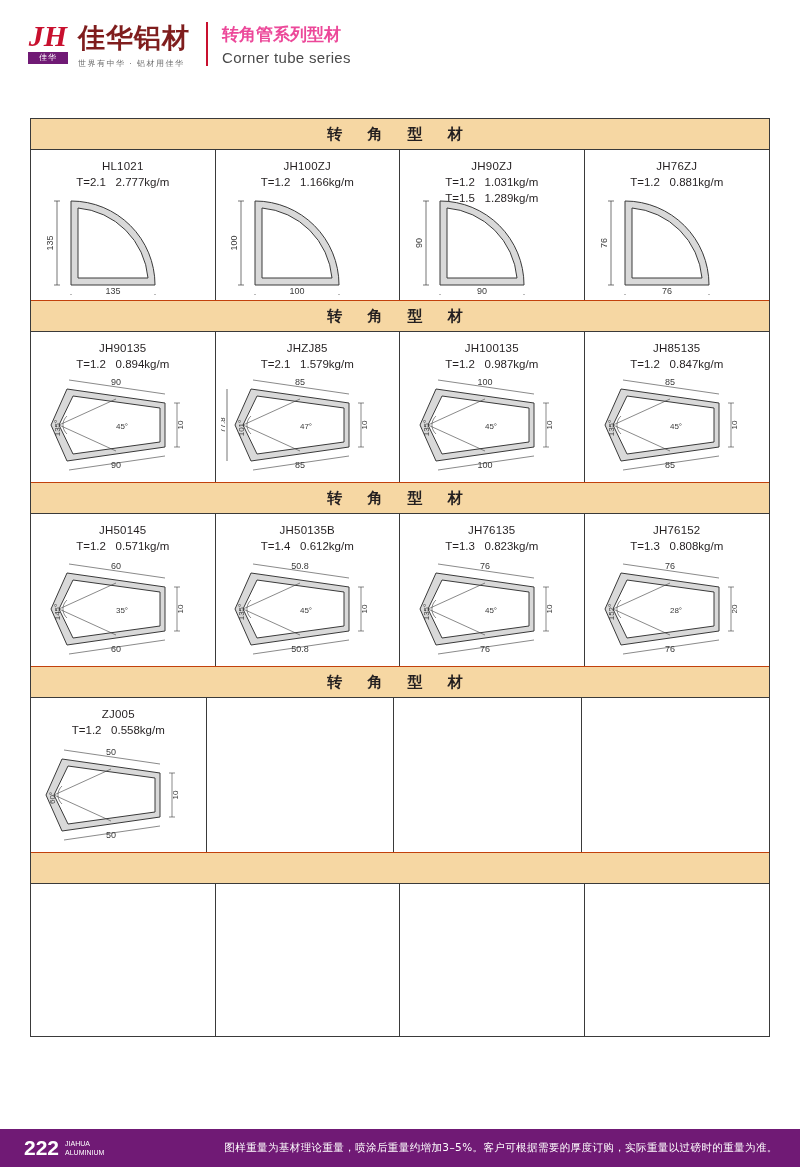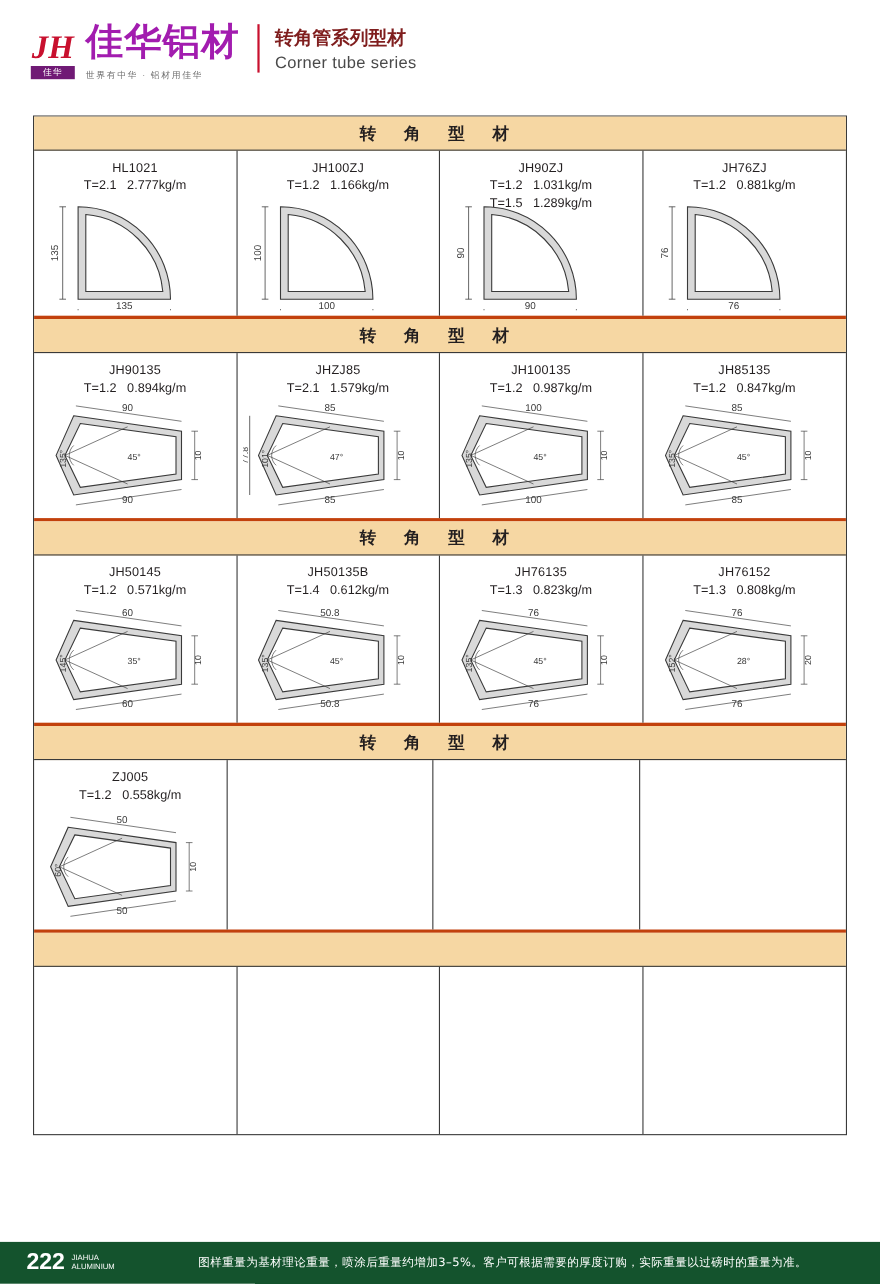--- a/index.html
+++ b/index.html
@@ -10,71 +10,71 @@
     color:#231f20;
     position:relative;
     overflow:hidden;
   }
   
   .header{
     position:absolute;left:0;top:0;width:800px;height:88px;
     display:flex;align-items:center;
   }
   .logo-wrap{
-    display:flex;align-items:flex-end;margin-left:26px;
+    display:flex;align-items:flex-start;margin-left:26px;
   }
   .logo-mark{
     width:44px;height:46px;position:relative;
   }
   .logo-mark .jh{
     position:absolute;left:0;top:0;width:44px;height:32px;
     color:#c8102e;font-size:30px;font-weight:bold;font-style:italic;
     font-family:"Liberation Serif", serif;line-height:32px;text-align:center;
   }
   .logo-mark .jh-sub{
     position:absolute;left:2px;top:32px;width:40px;height:12px;
     background:#701a75;color:#fff;font-size:8px;line-height:12px;text-align:center;
     letter-spacing:1px;
   }
   .logo-cn{
     margin-left:8px;
   }
   .logo-cn .big{
-    font-size:34px;font-weight:bold;letter-spacing:1px;color:#a21caf;
+    font-size:27px;font-weight:bold;letter-spacing:1px;color:#7f1d1d;
     font-family:"DejaVu Sans", sans-serif;
   }
   .logo-cn .small{
     font-size:8px;color:#6f6f6f;letter-spacing:1.5px;margin-top:2px;
   }
   .hdr-div{
     width:2px;height:44px;background:#c8102e;margin:0 14px 0 16px;
   }
   .hdr-titles .t-cn{
-    font-size:17px;font-weight:bold;color:#7f1d1d;
+    font-size:17px;font-weight:bold;color:#ec4899;
     font-family:"DejaVu Sans", sans-serif;
   }
   .hdr-titles .t-en{
     font-size:15px;color:#4a4a4a;margin-top:3px;letter-spacing:.3px;
   }
 
   
   .sheet{
-    position:absolute;left:30px;top:105px;width:740px;
+    position:absolute;left:30px;top:118px;width:740px;
     border:1px solid #3a3a3a;
     box-sizing:border-box;
   }
   .band{
     height:30px;background:#f6d7a3;border-bottom:1px solid #3a3a3a;
     display:flex;align-items:center;justify-content:center;
     font-size:15px;font-weight:bold;letter-spacing:10px;
     font-family:"DejaVu Sans", sans-serif;color:#231f20;
   }
   .band.blank{letter-spacing:0;}
   .row{
-    display:flex;border-bottom:3px solid #c2410c;
+    display:flex;border-bottom:1px solid #c2410c;
   }
   .row:last-child{border-bottom:none;}
   .cell{
     width:184.5px;border-right:1px solid #3a3a3a;
     box-sizing:border-box;position:relative;
     padding-top:8px;
   }
   .cell:last-child{border-right:none;}
   .r1{height:150px;}
   .r2{height:150px;}
@@ -87,31 +87,31 @@
   .lbl .code{letter-spacing:.2px;}
   .lbl .spec{white-space:pre;}
   .fig{
     position:absolute;left:0;right:0;bottom:4px;height:105px;
   }
   .fig svg{display:block;margin:0 auto;}
 
   
   .footer{
     position:absolute;left:0;bottom:0;width:800px;height:38px;
-    background:#14532d;display:flex;align-items:center;
+    background:#701a75;display:flex;align-items:center;
   }
   .pg{
     color:#ffffff;font-size:21px;font-weight:bold;margin-left:24px;
     font-family:"Liberation Sans", sans-serif;
   }
   .pg-sub{
     margin-left:6px;color:#ffffff;font-size:7px;line-height:9px;
   }
   .foot-note{
-    color:#ffffff;font-size:10.5px;margin-left:76px;letter-spacing:.4px;
+    color:#ffffff;font-size:10.5px;margin-left:120px;letter-spacing:.4px;
     font-family:"DejaVu Sans", sans-serif;
   }
   text{font-family:"Liberation Sans", sans-serif;}
 </style>
 </head>
 <body>
 
 <div class="header">
   <div class="logo-wrap">
     <div class="logo-mark">

